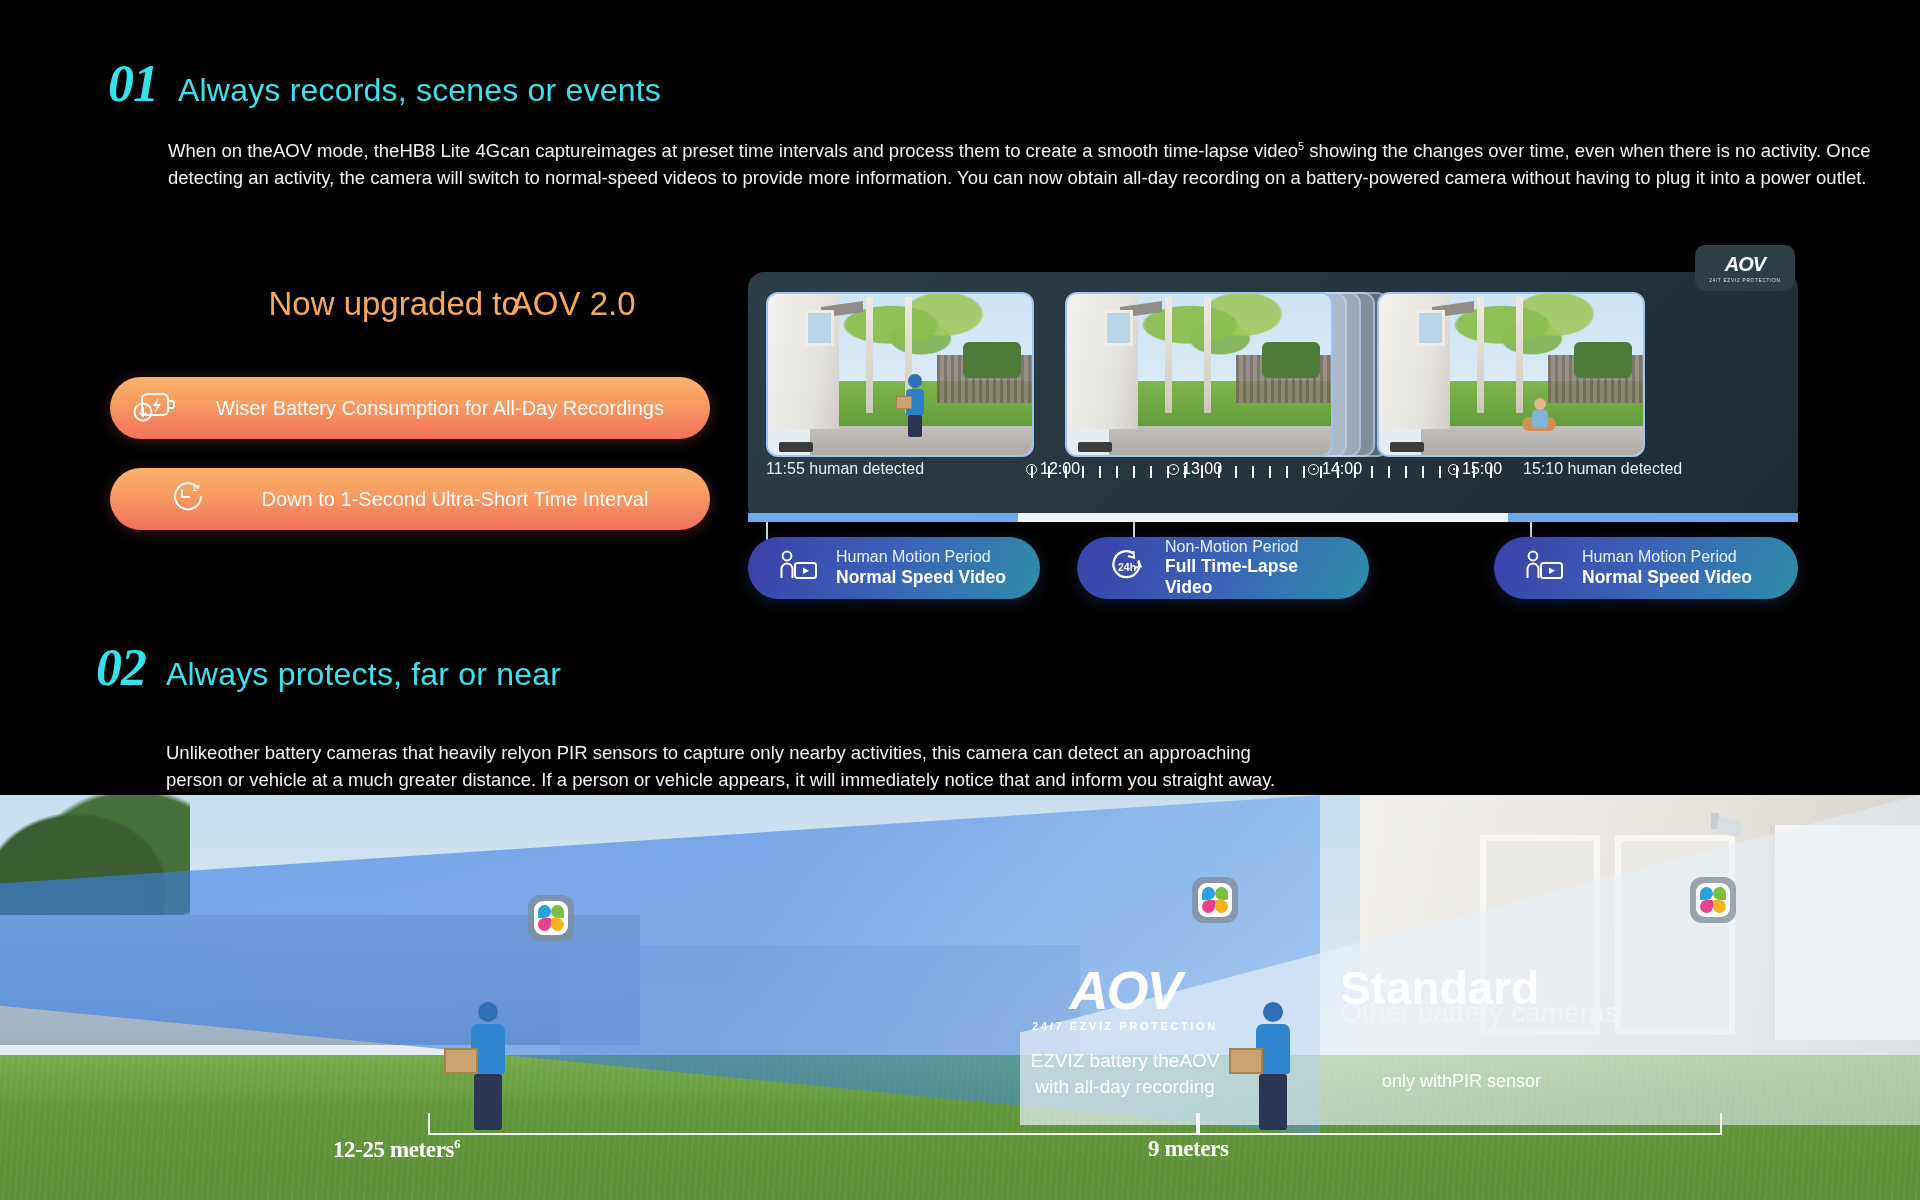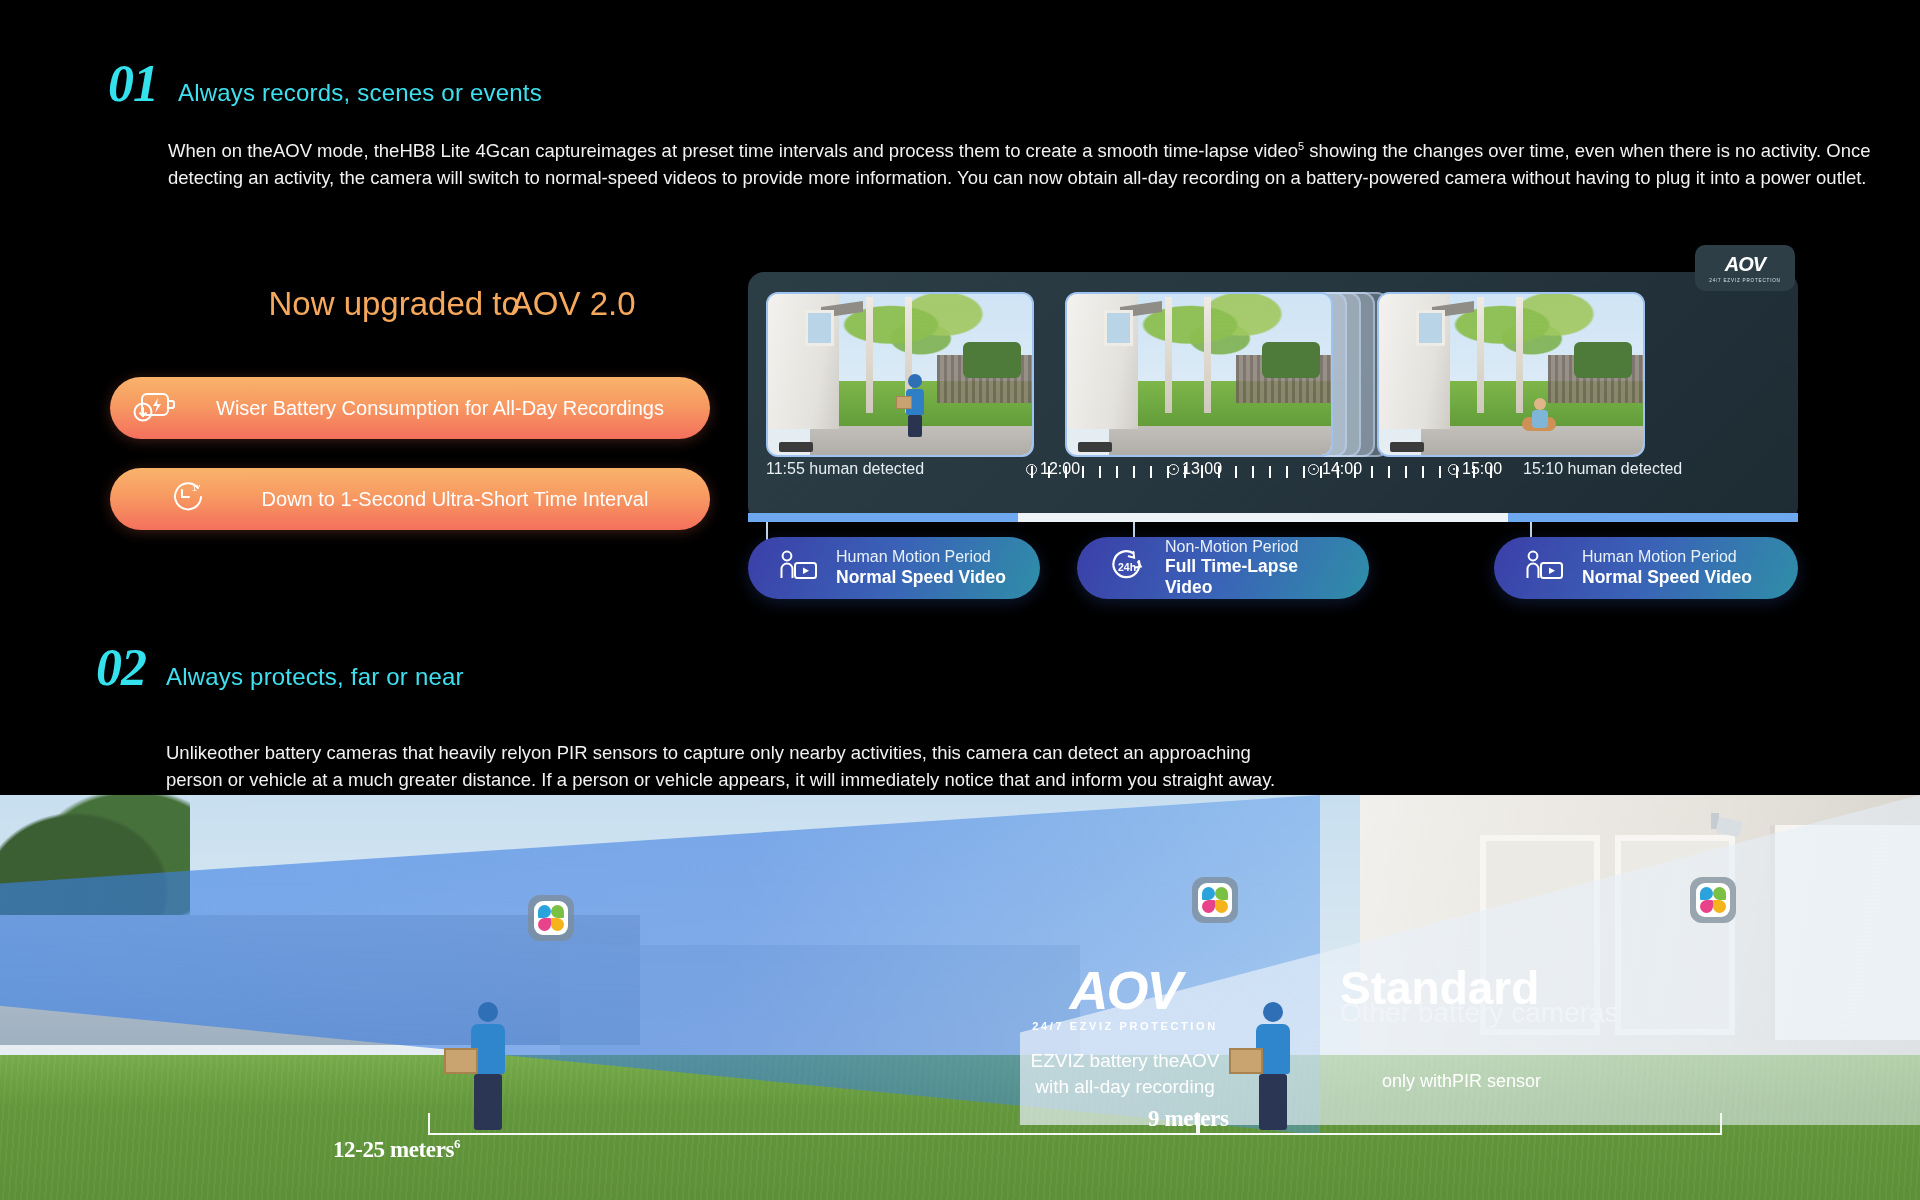--- a/index.html
+++ b/index.html
@@ -8,21 +8,21 @@
 
   .page { position:relative; width:1920px; height:1200px; background:#000; }
 
   
   .sec-head { position:absolute; display:flex; align-items:baseline; gap:20px; }
   .sec-num {
     font-family:"Liberation Serif", serif;
     font-style:italic; font-weight:bold; font-size:52px;
     color:#34e2ee; letter-spacing:-1px; line-height:1;
   }
-  .sec-title { font-size:24px; color:#3ee0ef; font-weight:400; letter-spacing:.2px; }
+  .sec-title { font-size:32px; color:#3ee0ef; font-weight:400; letter-spacing:.2px; }
 
   .para { position:absolute; font-size:18.5px; line-height:1.45; color:#f2f2f2; }
   .para sup { font-size:11px; vertical-align:super; }
 
   
   .upgrade-line {
     position:absolute; left:222px; top:285px; width:460px;
     text-align:center; font-size:33px; color:#f6a85c; white-space:nowrap;
   }
   .upgrade-line .ov { margin-left:-9px; }
@@ -476,17 +476,17 @@
     <div class="sub2">Other battery cameras</div>
     <div class="cap2">only withPIR sensor</div>
   </div>
 
   <div class="measure" style="left:428px; top:1113px; width:770px;"></div>
   <div class="measure" style="left:1198px; top:1113px; width:524px;"></div>
 
   <div class="measure-label" style="left:333px; top:1136px;">
     <span>12-25 meters</span><sup>6</sup>
   </div>
-  <div class="measure-label" style="left:1148px; top:1106px;">
+  <div class="measure-label" style="left:1148px; top:1136px;">
     <span>9 meters</span>
   </div>
 
 </div>
 
 </body></html>

